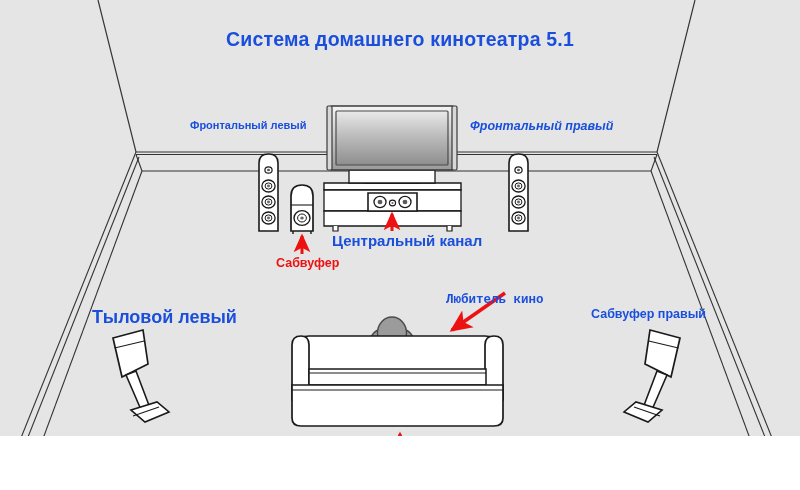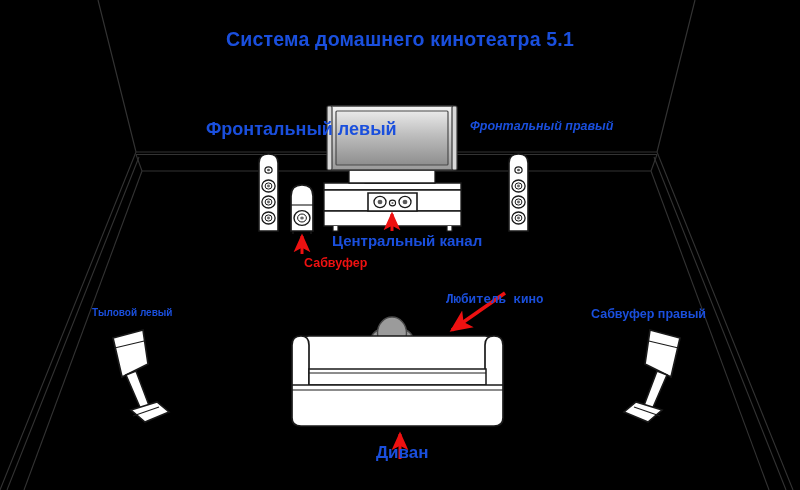--- a/index.html
+++ b/index.html
@@ -6,22 +6,22 @@
     margin: 0;
     padding: 0;
     background: #ffffff;
   }
   body {
     font-family: "Liberation Sans", sans-serif;
   }
   #stage {
     position: relative;
     width: 800px;
-    height: 490px;
-    background: #000000;
+    height: 436px;
+    background: #e5e5e5;
     overflow: hidden;
   }
   #scene {
     position: absolute;
     left: 0;
     top: 0;
     width: 800px;
     height: 490px;
   }
   .lbl {
@@ -38,25 +38,25 @@
     left: 0;
     top: 28px;
     width: 800px;
     text-align: center;
     font-family: "Liberation Sans", sans-serif;
     font-weight: bold;
     font-size: 19.5px;
     color: #1a4fdd;
     letter-spacing: 0.2px;
   }
-  #lbl-front-left  { left: 206px; top: 120px; font-size: 18px; }
+  #lbl-front-left  { left: 190px; top: 120px; font-size: 11px; }
   #lbl-front-right { left: 470px; top: 120px; font-size: 12.5px; font-style: italic; }
   #lbl-center      { left: 332px; top: 233px; font-size: 15px; }
-  #lbl-sub         { left: 276px; top: 257px; font-size: 12.5px; margin-left: 28px; }
-  #lbl-rear-left   { left: 92px;  top: 308px; font-size: 10px; }
+  #lbl-sub         { left: 276px; top: 257px; font-size: 12.5px; }
+  #lbl-rear-left   { left: 92px;  top: 308px; font-size: 18px; }
   #lbl-rear-right  { left: 591px; top: 308px; font-size: 12.5px; }
   #lbl-viewer      { left: 446px; top: 294px; font-size: 12.5px; font-family: Liberation Mono, monospace; }
   #lbl-sofa        { left: 376px; top: 444px; font-size: 17px; }
 </style>
 </head>
 <body>
 
 <div id="stage">
 
   <svg id="scene" viewBox="0 0 800 490">

